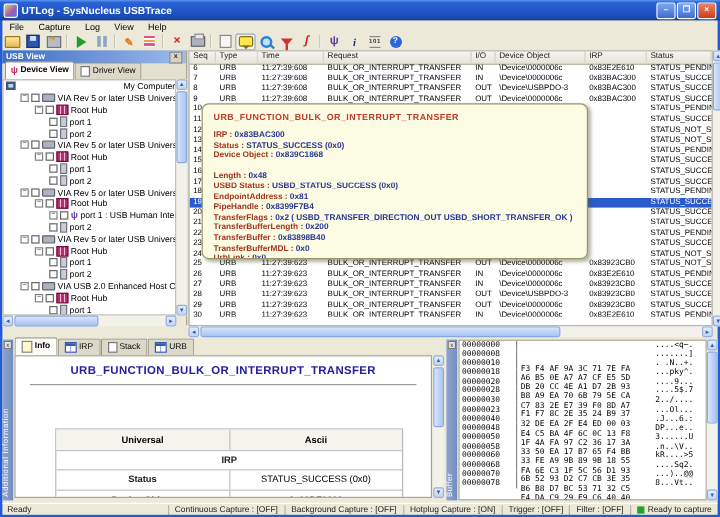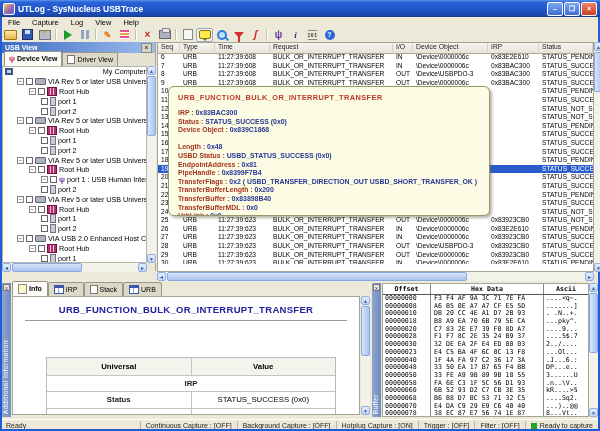--- a/index.html
+++ b/index.html
@@ -118,21 +118,21 @@
   
   #buf-panel{position:absolute;left:370px;top:283px;width:226px;height:134px;}
   #buf-strip{left:0;}
   #buf-content{position:absolute;left:10px;top:0;width:207px;height:134px;background:#fff;border:1px solid #A8A494;box-sizing:border-box;font-family:"DejaVu Sans Mono",monospace;font-size:6.6px;overflow:hidden;}
   #hex-header{display:flex;height:10px;line-height:10px;font-weight:bold;border-bottom:1px solid #555;}
   .hx-off{width:48px;text-align:center;border-right:1px solid #888;box-sizing:border-box;}
   .hx-hex{width:113px;text-align:center;border-right:1px solid #888;box-sizing:border-box;}
   .hx-asc{flex:1;text-align:center;}
   .hex-row{display:flex;height:7.7px;line-height:7.7px;white-space:pre;}
   .hex-row .hx-off{text-align:left;padding-left:2px;}
-  .hex-row .hx-hex{text-align:left;padding-left:3px;}
+  .hex-row .hx-hex{text-align:left;padding-left:3px;margin-top:20px;}
   .hex-row .hx-asc{text-align:left;padding-left:2px;}
   #buf-vsb{left:217px;top:0;height:134px;}
   
   #statusbar{position:absolute;left:0;top:419px;width:596px;height:10px;display:flex;align-items:center;font-size:7px;color:#222;border-top:1px solid #fff;}
   #statusbar .seg{padding:0 5px;height:9px;line-height:9px;border-left:1px solid #B8B4A2;white-space:nowrap;}
   #statusbar .left{flex:1;padding-left:4px;}
   #statusbar .green-dot{display:inline-block;width:6px;height:6px;background:var(--status-green,#22A326);margin-right:3px;vertical-align:-1px;}
   #bottom-border{position:absolute;left:-2px;top:429px;width:600px;height:2px;background:#225AD7;}
 </style>
 </head>
@@ -674,21 +674,21 @@
           <span class="ti ti-grid"></span>
           <span>URB</span>
         </span>
       </div>
     <div id="info-content">
       <div id="info-title">URB_FUNCTION_BULK_OR_INTERRUPT_TRANSFER</div>
       <div id="info-hr"></div>
       <div id="param-table">
           <div class="p-row">
             <span class="pc h">Universal</span>
-            <span class="pc h">Value</span>
+            <span class="pc h">Ascii</span>
           </div>
           <div class="p-row">
             <span class="pc param">IRP</span>
           </div>
           <div class="p-row">
             <span class="pc param">Status</span>
             <span class="pc">STATUS_SUCCESS (0x0)</span>
           </div>
           <div class="p-row">
             <span class="pc param">Device Object</span>
@@ -702,25 +702,20 @@
         <span class="sb-btn" style="bottom: 0px; top: auto;">▼</span>
       </div>
   </div>
 
   <div id="buf-panel">
     <div id="buf-strip" class="side-strip">
       <span class="sx">x</span>
       <span class="stxt">Buffer</span>
     </div>
     <div id="buf-content">
-      <div id="hex-header">
-          <span class="hx-off">Offset</span>
-          <span class="hx-hex">Hex Data</span>
-          <span class="hx-asc">Ascii</span>
-        </div>
       <div id="hex-rows">
           <div class="hex-row"><span class="hx-off">00000000</span><span class="hx-hex">F3 F4 AF 9A 3C 71 7E FA</span><span class="hx-asc">....&lt;q~.</span></div>
           <div class="hex-row"><span class="hx-off">00000008</span><span class="hx-hex">A6 B5 0E A7 A7 CF E5 5D</span><span class="hx-asc">.......]</span></div>
           <div class="hex-row"><span class="hx-off">00000010</span><span class="hx-hex">DB 20 CC 4E A1 D7 2B 93</span><span class="hx-asc">. .N..+.</span></div>
           <div class="hex-row"><span class="hx-off">00000018</span><span class="hx-hex">B8 A9 EA 70 6B 79 5E CA</span><span class="hx-asc">...pky^.</span></div>
           <div class="hex-row"><span class="hx-off">00000020</span><span class="hx-hex">C7 83 2E E7 39 F0 8D A7</span><span class="hx-asc">....9...</span></div>
           <div class="hex-row"><span class="hx-off">00000028</span><span class="hx-hex">F1 F7 8C 2E 35 24 B9 37</span><span class="hx-asc">....5$.7</span></div>
           <div class="hex-row"><span class="hx-off">00000030</span><span class="hx-hex">32 DE EA 2F E4 ED 00 03</span><span class="hx-asc">2../....</span></div>
           <div class="hex-row"><span class="hx-off">00000023</span><span class="hx-hex">E4 C5 BA 4F 6C 0C 13 F8</span><span class="hx-asc">...Ol...</span></div>
           <div class="hex-row"><span class="hx-off">00000040</span><span class="hx-hex">1F 4A FA 97 C2 36 17 3A</span><span class="hx-asc">.J...6.:</span></div>

